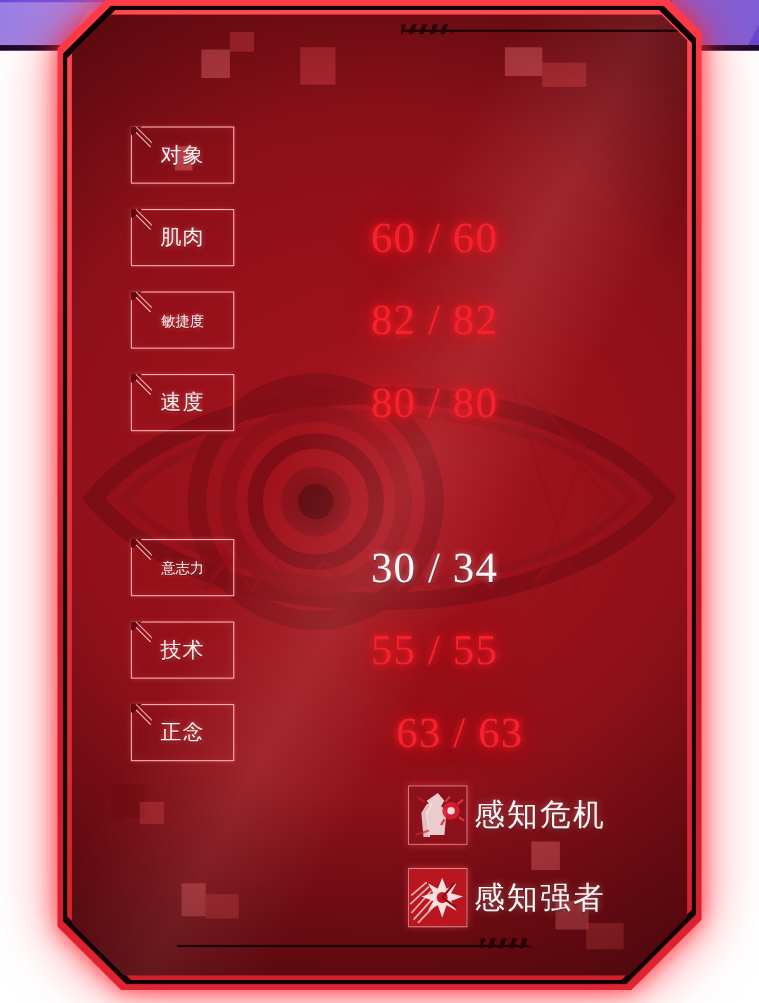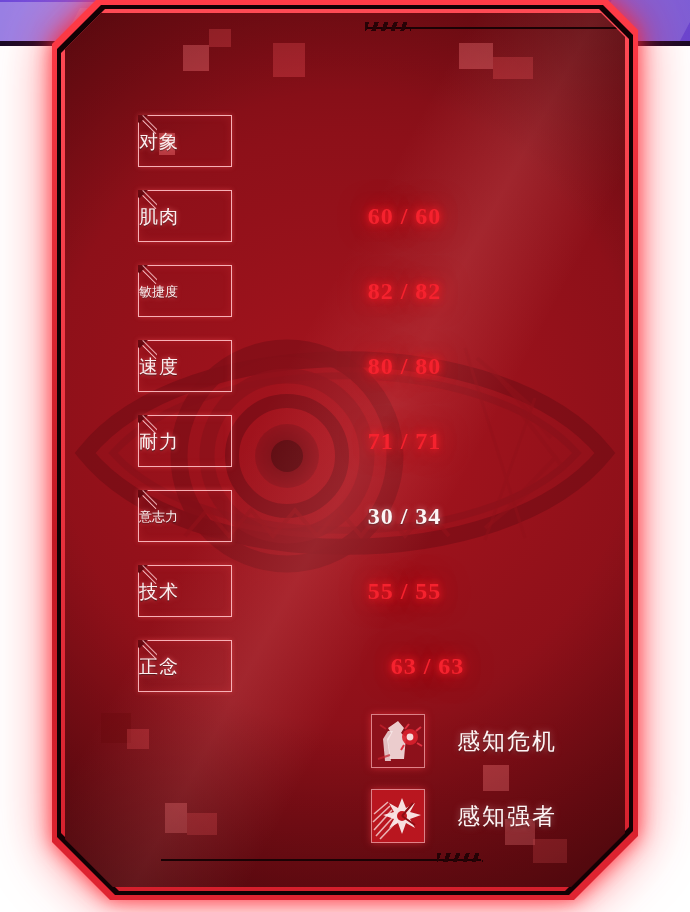--- a/index.html
+++ b/index.html
@@ -79,23 +79,23 @@
   
   .hatch{position:absolute;height:9px;
     background:repeating-linear-gradient(110deg,#2a0206 0 4px,transparent 4px 9px);}
   .hline{position:absolute;height:2px;background:#1c0205;}
 
   
   #rows{position:absolute;left:0;top:0;width:100%;height:100%;}
   .row{position:absolute;left:0;width:100%;height:52px;display:flex;align-items:center;}
 
   .lbl{
-    position:relative;width:92px;height:50px;margin-left:73px;
+    position:relative;width:92px;height:50px;margin-left:54px;
     border:1px solid rgba(255,190,195,.92);
-    display:flex;align-items:center;
+    display:flex;align-items:center;justify-content:center;
     box-shadow:0 0 5px rgba(255,90,95,.45), inset 0 0 9px rgba(255,70,80,.18);
   }
   .lbl span{
     color:#fdeff0;font-size:19px;letter-spacing:1px;line-height:1;
     text-shadow:0 0 5px rgba(255,120,125,.8),0 1px 1px rgba(0,0,0,.6);
     white-space:nowrap;
   }
   .lbl span.sm{font-size:13px;letter-spacing:0;}
   
   .notch{position:absolute;left:-1px;top:-1px;width:19px;height:19px;overflow:hidden;}
@@ -103,41 +103,41 @@
     content:"";position:absolute;background:rgba(255,200,205,.95);
     width:26px;height:1px;transform-origin:0 0;transform:rotate(45deg);
   }
   .notch:before{left:0;top:0;}
   .notch:after{left:5px;top:0;opacity:.85;}
   .notch i{position:absolute;left:-2px;top:-2px;width:14px;height:14px;
     background:linear-gradient(135deg,#7d0d15,#5d070e);transform:rotate(45deg) translate(-7px,-2px);}
 
   .val{
     flex:1;text-align:center;padding-right:48px;
-    font-size:24px;font-weight:700;letter-spacing:1px;white-space:nowrap;
+    font-size:39px;font-weight:400;letter-spacing:1px;white-space:nowrap;
   }
   .val.red{color:#f5222e;text-shadow:0 0 7px rgba(255,30,40,.95),0 0 17px rgba(255,20,30,.8),0 0 30px rgba(255,0,10,.5);}
   .val.white{color:#fdf6f6;text-shadow:0 0 6px rgba(255,200,205,.6),0 1px 2px rgba(0,0,0,.55);text-align:center;}
 
   .name{
     flex:1;text-align:center;padding-right:40px;
     font-size:31px;color:#fdf6f6;letter-spacing:2px;white-space:nowrap;
     text-shadow:0 0 7px rgba(255,190,195,.55),0 2px 3px rgba(60,0,4,.75);
   }
 
   
   .power{position:absolute;left:0;width:100%;height:62px;display:flex;align-items:center;}
   .pw-ico{
     margin-left:306px;width:52px;height:52px;flex:none;position:relative;overflow:hidden;
     border:1px solid rgba(255,170,175,.75);
     background:radial-gradient(circle at 50% 45%,#c4202c,#8a0f18 70%,#5e0810);
     box-shadow:0 0 7px rgba(255,60,70,.5);
   }
   .pw-txt{
-    margin-left:32px;font-size:23px;color:#fdf6f6;letter-spacing:2px;white-space:nowrap;
+    margin-left:6px;font-size:28px;color:#fdf6f6;letter-spacing:2px;white-space:nowrap;
     text-shadow:0 0 7px rgba(255,190,195,.5),0 2px 3px rgba(60,0,4,.75);
   }
 </style>
 </head>
 <body>
 
 <div id="backdrop">
   <div class="violet-band">
     <div class="bd-streak" style="left:-30px;top:2px;width:120px;height:44px;"></div>
     <div class="bd-streak" style="left:70px;top:8px;width:40px;height:38px;opacity:.5;"></div>
@@ -250,29 +250,20 @@
       <div class="row" style="top:327px;">
         <div class="lbl">
           <div class="notch">
               <i></i>
             </div>
           <span>速度</span>
         </div>
         <div class="val red">80 / 80</div>
       </div>
 
-      <div class="row" style="top:402px;">
-        <div class="lbl">
-          <div class="notch">
-              <i></i>
-            </div>
-          <span>耐力</span>
-        </div>
-        <div class="val red">71 / 71</div>
-      </div>
 
       <div class="row" style="top:477px;">
         <div class="lbl">
           <div class="notch">
               <i></i>
             </div>
           <span class="sm">意志力</span>
         </div>
         <div class="val white">30 / 34</div>
       </div>

